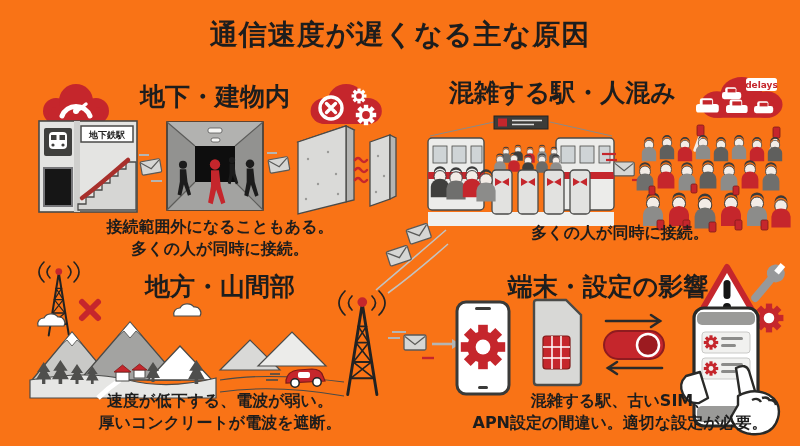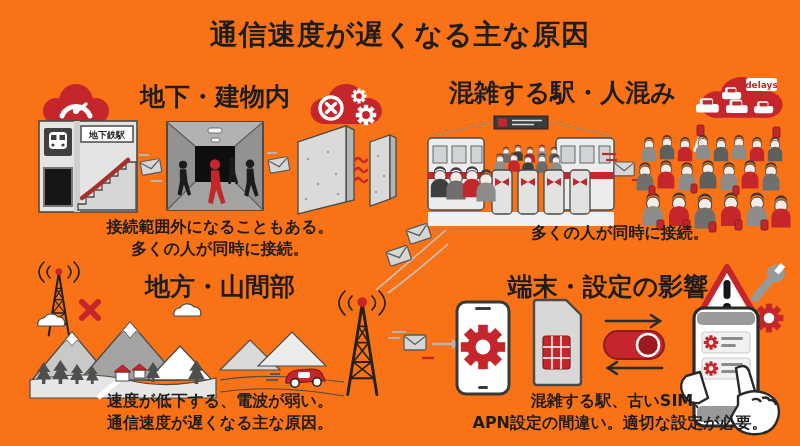--- a/index.html
+++ b/index.html
@@ -482,21 +482,21 @@
       <g stroke="#222" stroke-width="1.7" fill="none" stroke-linecap="round">
         <path d="M26,10 q-7,7 0,14"></path>
           <path d="M19,5 q-12,12 0,24"></path>
         <path d="M46,10 q7,7 0,14"></path>
           <path d="M53,5 q12,12 0,24"></path>
       </g>
     </svg>
 
     <div class="abs caption" style="left:55px;top:390px;width:330px">
       <div>速度が低下する、電波が弱い。</div>
-      <div>通信速度が遅くなる主な原因。</div>
+      <div>厚いコンクリートが電波を遮断。</div>
     </div>
   </div>
 
   <svg class="abs" style="left:386px;top:322px" width="78" height="46" viewBox="0 0 78 46">
     <line x1="6" y1="10" x2="20" y2="10" stroke="#b5b5b3" stroke-width="2"></line>
     <line x1="2" y1="16" x2="14" y2="16" stroke="#b5b5b3" stroke-width="2"></line>
     <g transform="translate(18,13)">
         <use href="#env"></use>
       </g>
     <line x1="36" y1="36" x2="48" y2="36" stroke="#c5262c" stroke-width="2.4"></line>

